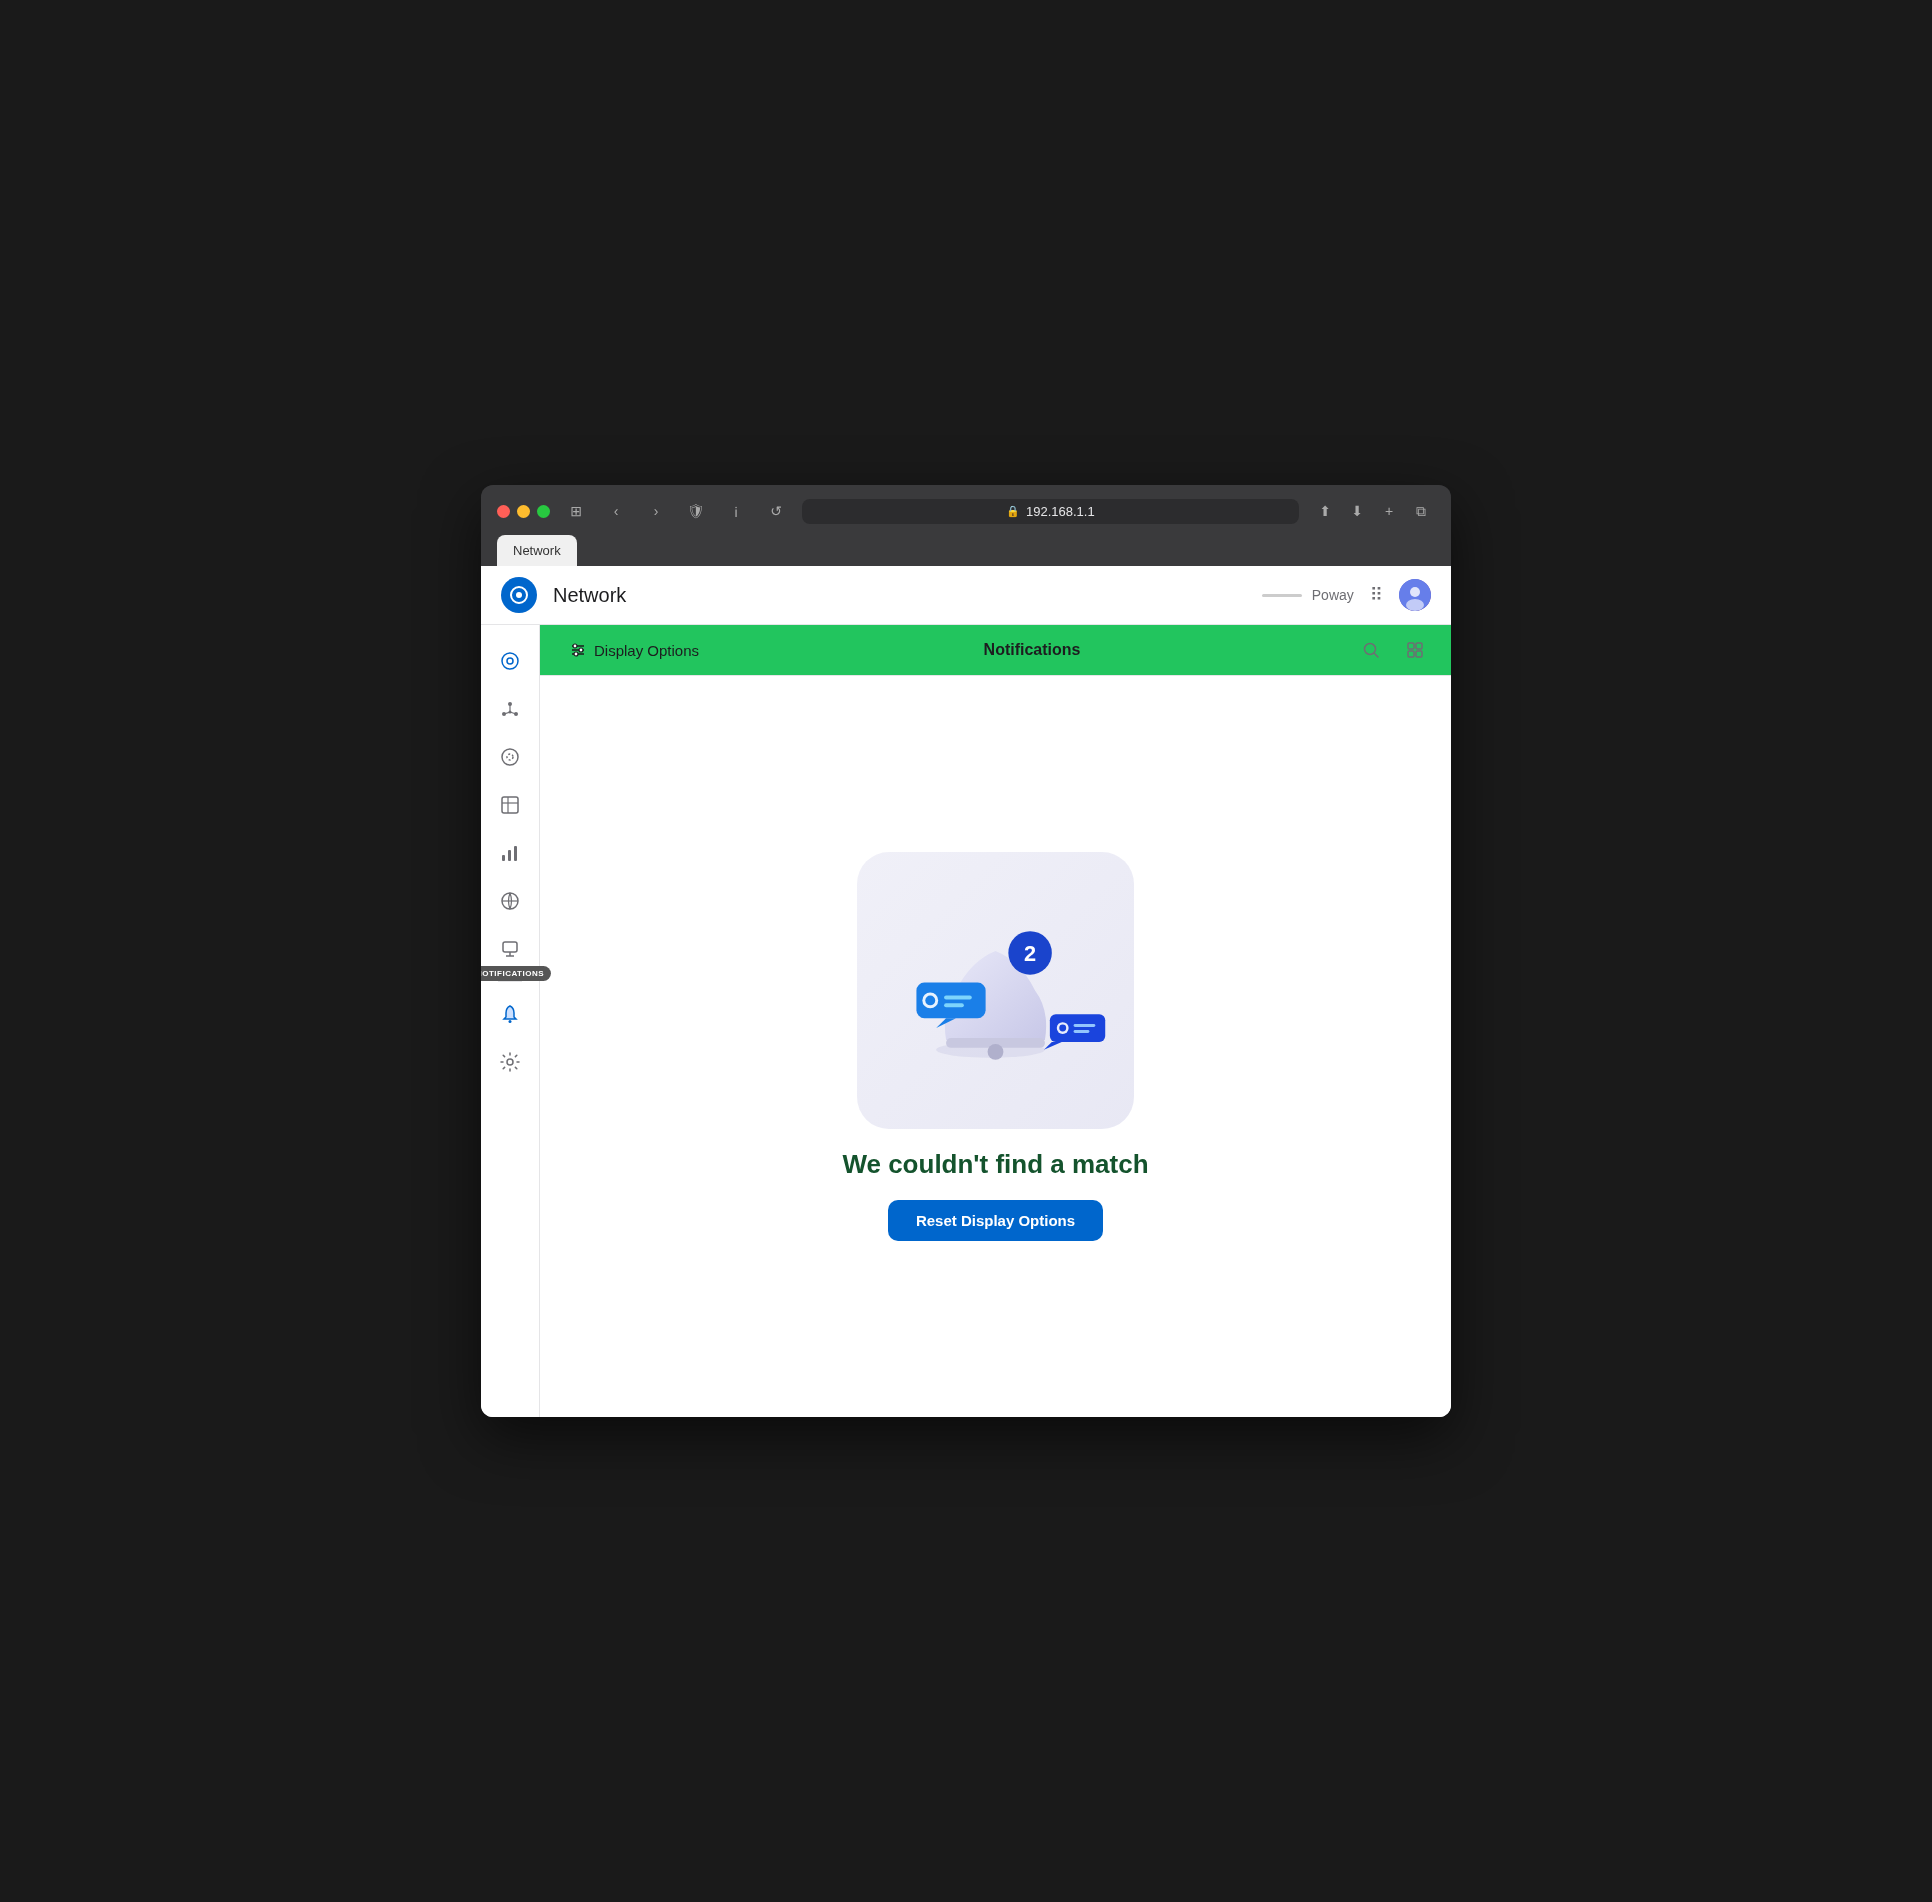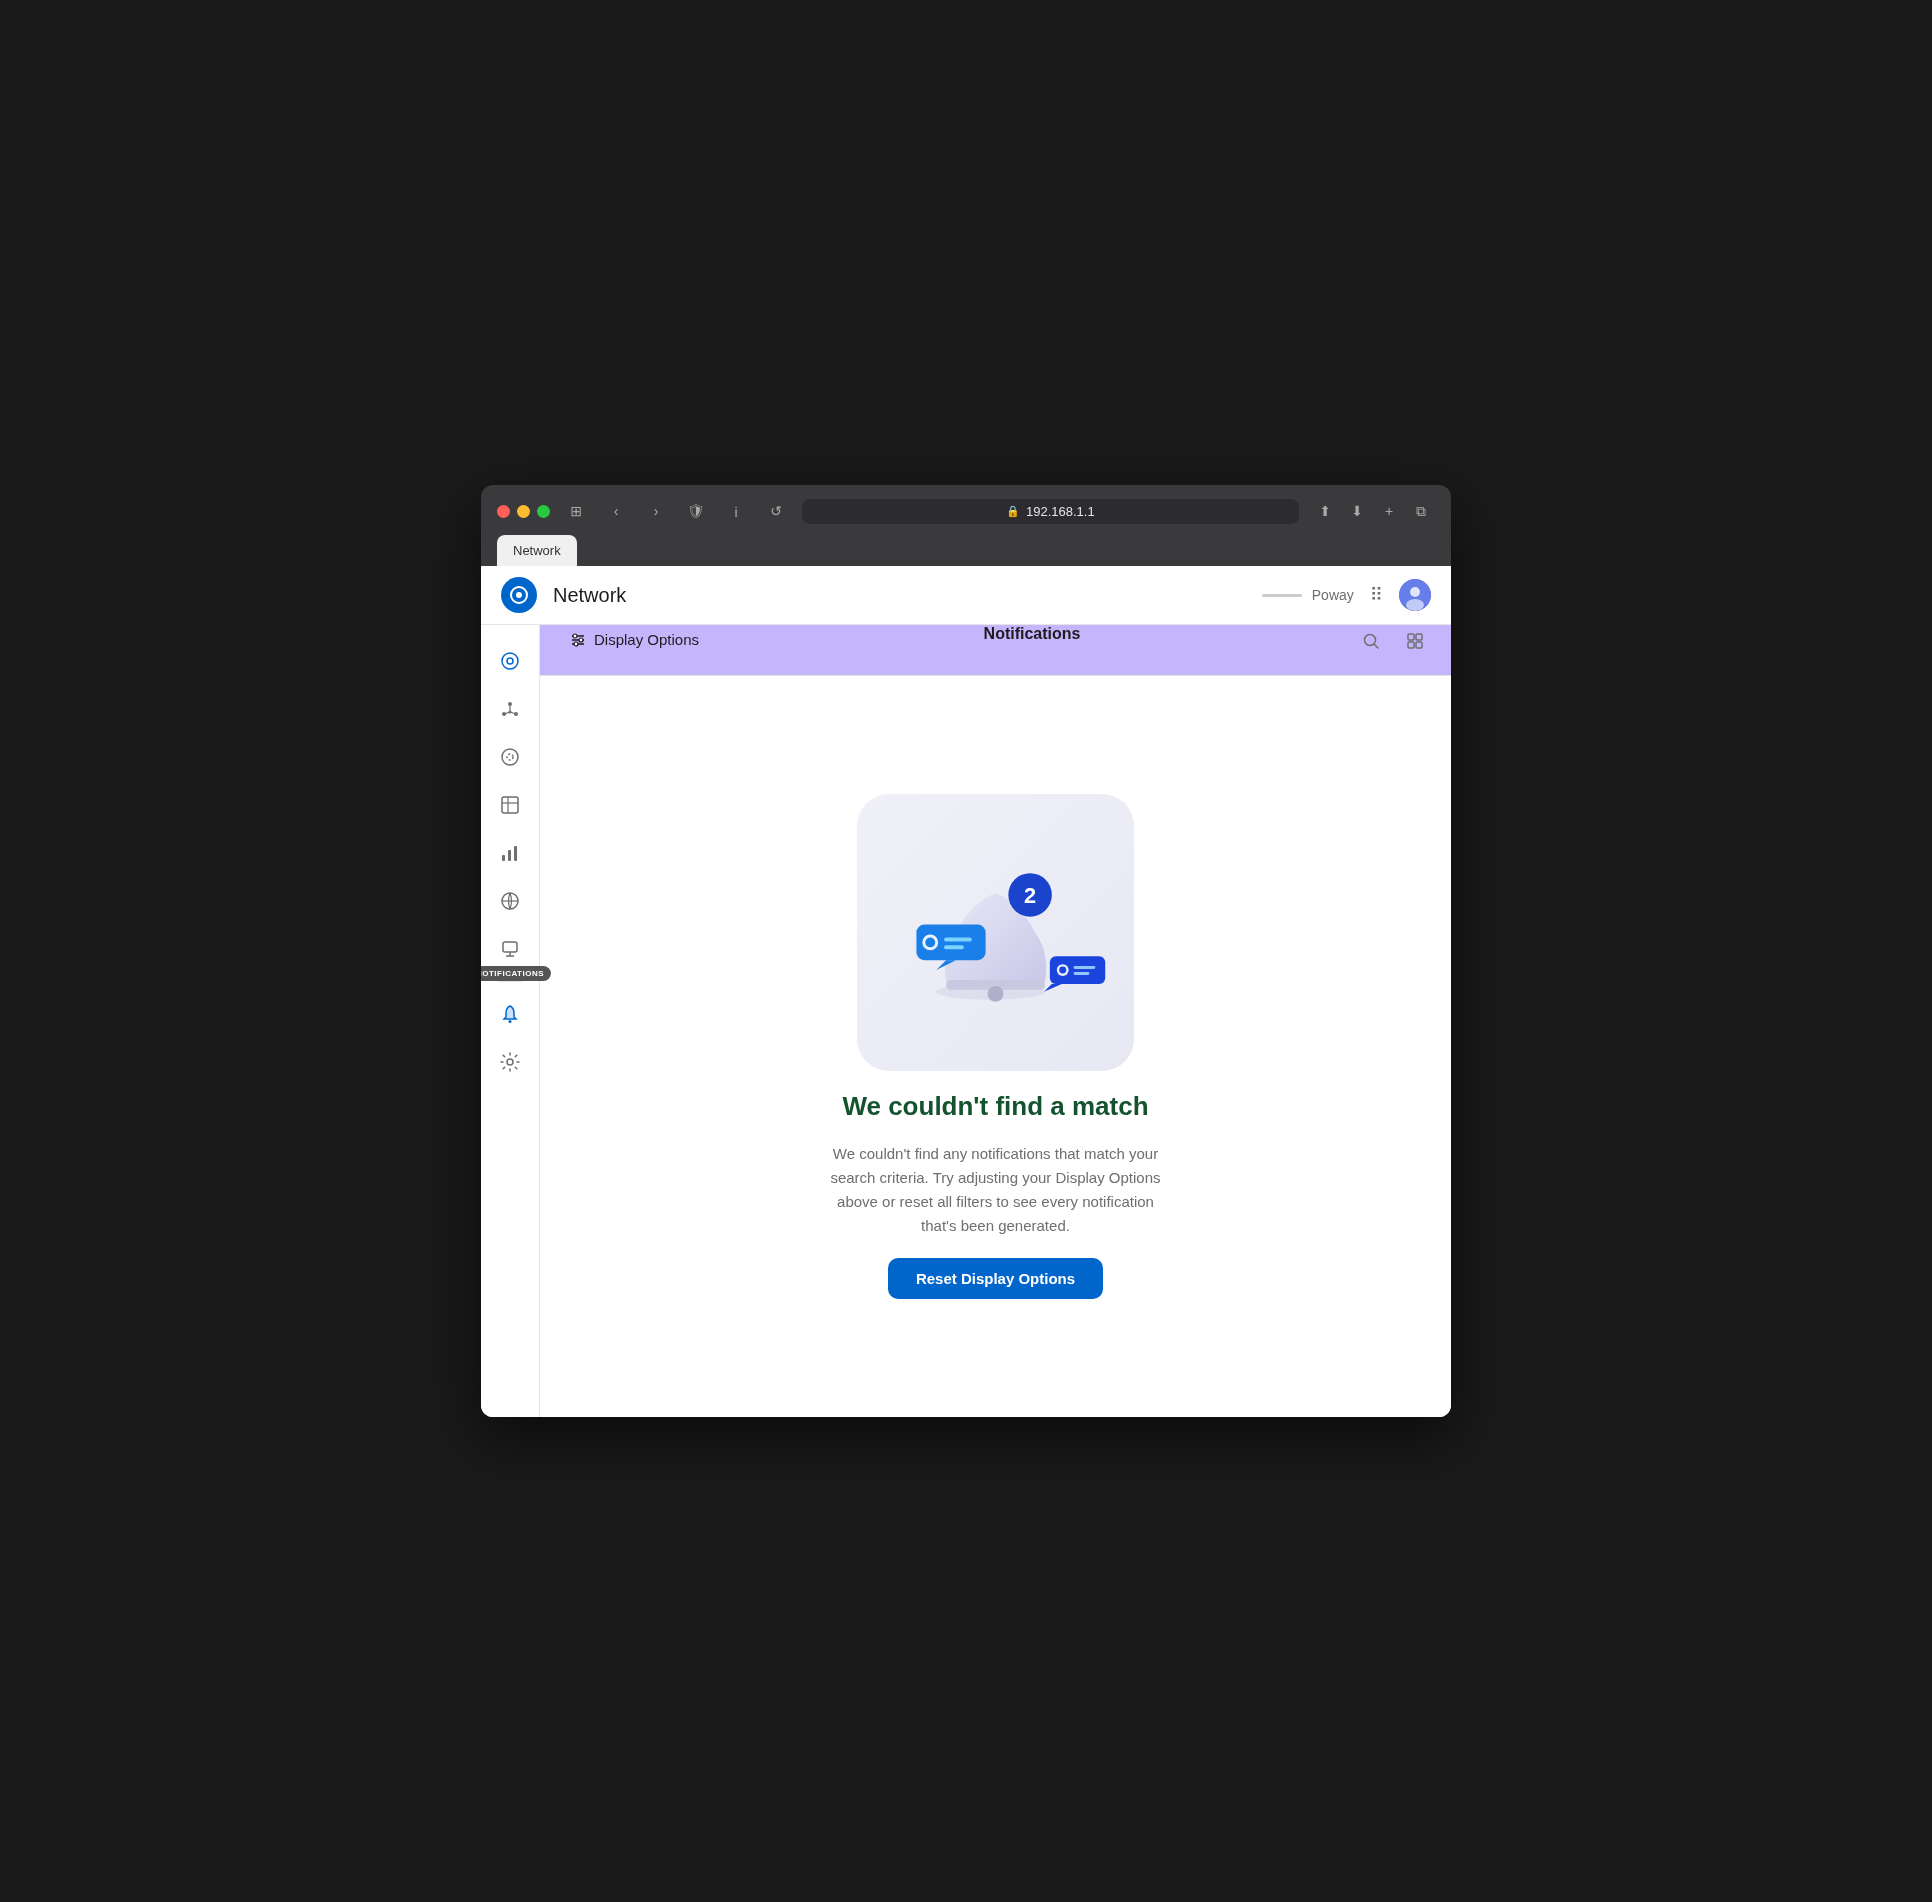--- a/index.html
+++ b/index.html
@@ -208,24 +208,24 @@
 
     .sidebar-divider {
       width: 24px;
       height: 1px;
       background: #e5e5e7;
       margin: 4px 0;
     }
 
     
     .content-header {
-      background: #c4b5fd;
+      background: #22c55e;
       border-bottom: 1px solid #e5e5e7;
       display: flex;
-      align-items: flex-start;
+      align-items: center;
       padding: 0 20px;
       height: 51px;
     }
 
     .display-options-btn {
       display: flex;
       align-items: center;
       gap: 8px;
       color: #1d1d1f;
       font-size: 15px;
@@ -541,21 +541,20 @@
                 <linearGradient id="bellGrad" x1="0" y1="0" x2="1" y2="1">
                   <stop offset="0%" stop-color="#e8e8f8"></stop>
                   <stop offset="100%" stop-color="#c8c8e8"></stop>
                 </linearGradient>
               </defs>
             </svg>
           </div>
 
           <h2 class="empty-state-title">We couldn't find a match</h2>
 
-          <p class="empty-state-description">We couldn't find any notifications that match your search criteria. Try adjusting your Display Options above or reset all filters to see every notification that's been generated.</p>
 
           <button class="reset-button">Reset Display Options</button>
         </div>
       </div>
     </div>
   </div>
 </div>
 
 
 </body></html>

